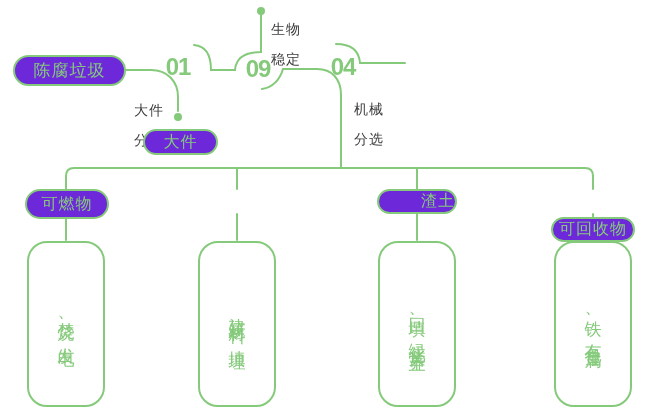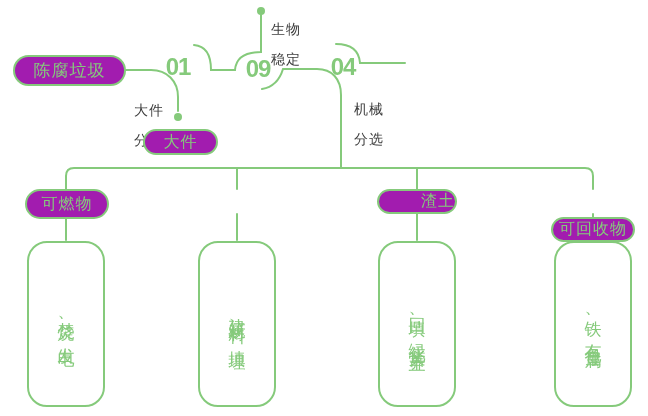--- a/index.html
+++ b/index.html
@@ -15,21 +15,21 @@
     overflow:hidden;
   }
   .wires{position:absolute;left:0;top:0;width:648px;height:416px;}
   .wires path{fill:none;stroke:var(--green);stroke-width:2;stroke-linecap:round;}
   .wires circle{fill:var(--green);stroke:none;}
 
   .pill{
     position:absolute;
     border:2px solid var(--green);
     border-radius:18px;
-    background:#a21caf;
+    background:#6d28d9;
     color:var(--green);
     display:flex;align-items:center;justify-content:center;
     font-size:16px;letter-spacing:1px;white-space:nowrap;
     box-sizing:border-box;
   }
   .pill.source{left:13px;top:55px;width:113px;height:31px;font-size:17px;}
   .pill.bulk{left:143px;top:129px;width:75px;height:26px;}
   .pill.cat1{left:25px;top:189px;width:84px;height:30px;}
   .pill.cat2{left:195px;top:189px;width:84px;height:25px;}
   .pill.cat3{left:377px;top:189px;width:80px;height:25px;justify-content:flex-end;}

